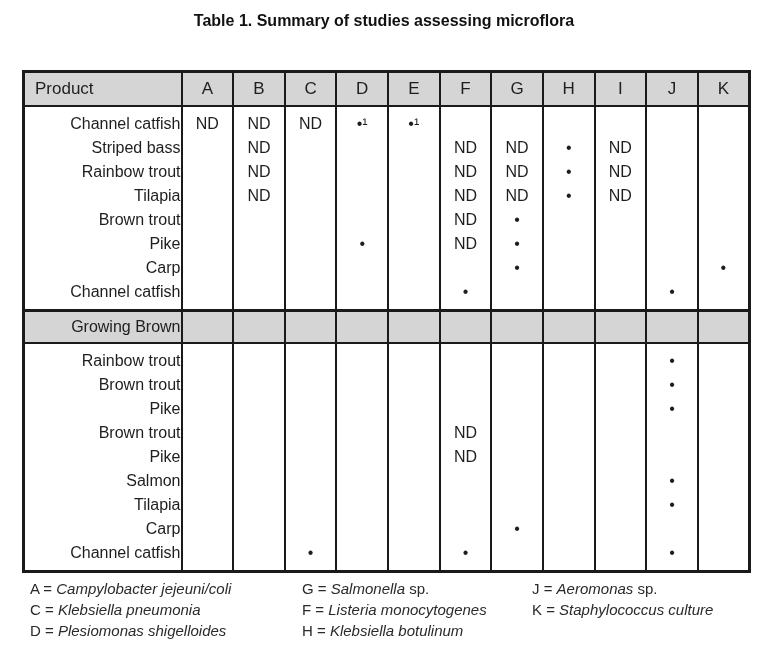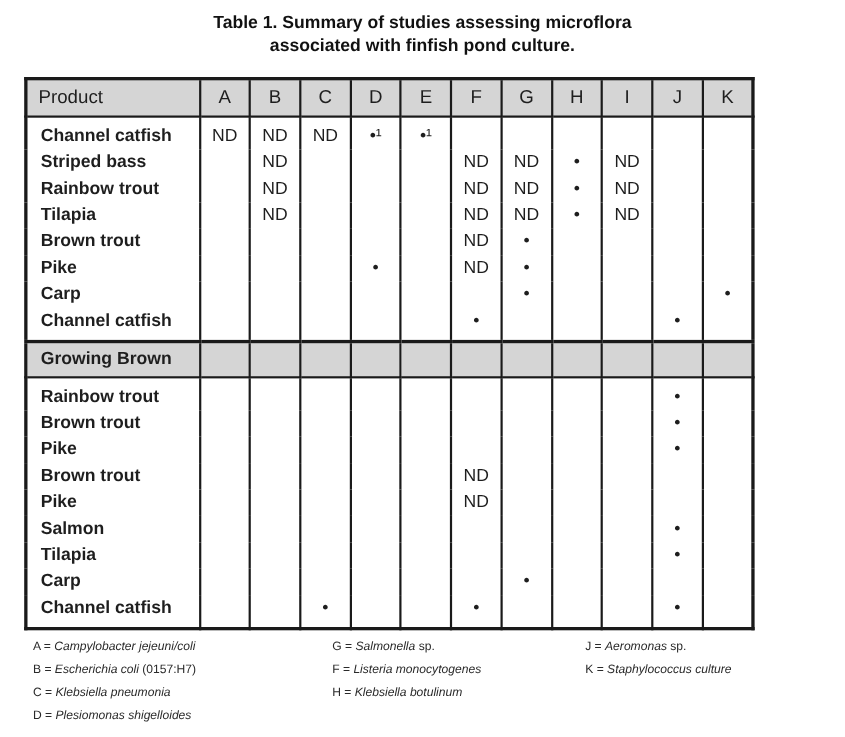--- a/index.html
+++ b/index.html
@@ -12,69 +12,68 @@
     width:768px;height:670px;background:#ffffff;
     font-family:"Liberation Sans", sans-serif;
     color:var(--text);
   }
   .page{position:relative;width:768px;height:670px;overflow:hidden;background:#fff;}
   .title{
     padding-top:11px;text-align:center;font-weight:bold;
     font-size:16px;line-height:1.3;color:#111;
   }
   table.tbl{
-    position:absolute;left:22px;top:70px;width:664px;
+    position:absolute;left:22px;top:70px;width:729px;
     border-collapse:collapse;table-layout:fixed;
     border:3px solid var(--border);
   }
   col.col-product{width:158px;}
   th{
     background:var(--gray);
     border:2px solid var(--border);
     font-weight:normal;font-size:17px;color:var(--text);
     height:32px;padding:0;text-align:center;
   }
   th.product-h{text-align:left;padding-left:10px;}
   td{
     border-left:2px solid var(--border);
     border-right:2px solid var(--border);
     border-top:0;border-bottom:0;
     font-size:16px;color:var(--text);
     text-align:center;height:24px;line-height:24px;
     padding:0;vertical-align:middle;
     white-space:nowrap;overflow:hidden;
   }
-  td.product{text-align:left;padding-left:12px;font-weight:bold;}
+  td.product{text-align:right;padding-left:12px;}
   tr.first td{padding-top:5px;}
   tr.last td{padding-bottom:5px;}
   tr.section-row td{
     background:var(--gray);
     border-top:3px solid var(--border);
     border-bottom:2px solid var(--border);
     height:30px;line-height:30px;
     padding-top:0;padding-bottom:0;
   }
   .legend{
     position:absolute;left:30px;top:578px;
     display:flex;flex-direction:row;
-    font-size:11px;line-height:21px;color:#2a2a2a;
+    font-size:15px;line-height:21px;color:#2a2a2a;
   }
   .legend .col:nth-child(1){width:272px;}
   .legend .col:nth-child(2){width:230px;}
   .legend em{font-style:italic;}
   .legend .entry{white-space:nowrap;}
 </style>
 </head>
 <body>
 
 <div class="page">
 
   <div class="title">
     <div>Table 1. Summary of studies assessing microflora</div>
-    <div>associated with finfish pond culture.</div>
   </div>
 
   <table class="tbl">
     <colgroup id="cols">
         <col class="col-product">
         <col>
         <col>
         <col>
         <col>
         <col>
@@ -353,21 +352,20 @@
           <td></td>
           <td>•</td>
           <td></td>
         </tr>
       </tbody>
   </table>
 
   <div class="legend" id="legend">
       <div class="col">
         <div class="entry"><span>A = </span><em>Campylobacter jejeuni/coli</em><span></span></div>
-        <div class="entry"><span>B = </span><em>Escherichia coli</em><span> (0157:H7)</span></div>
         <div class="entry"><span>C = </span><em>Klebsiella pneumonia</em><span></span></div>
         <div class="entry"><span>D = </span><em>Plesiomonas shigelloides</em><span></span></div>
       </div>
       <div class="col">
         <div class="entry"><span>G = </span><em>Salmonella</em><span> sp.</span></div>
         <div class="entry"><span>F = </span><em>Listeria monocytogenes</em><span></span></div>
         <div class="entry"><span>H = </span><em>Klebsiella botulinum</em><span></span></div>
       </div>
       <div class="col">
         <div class="entry"><span>J = </span><em>Aeromonas</em><span> sp.</span></div>

